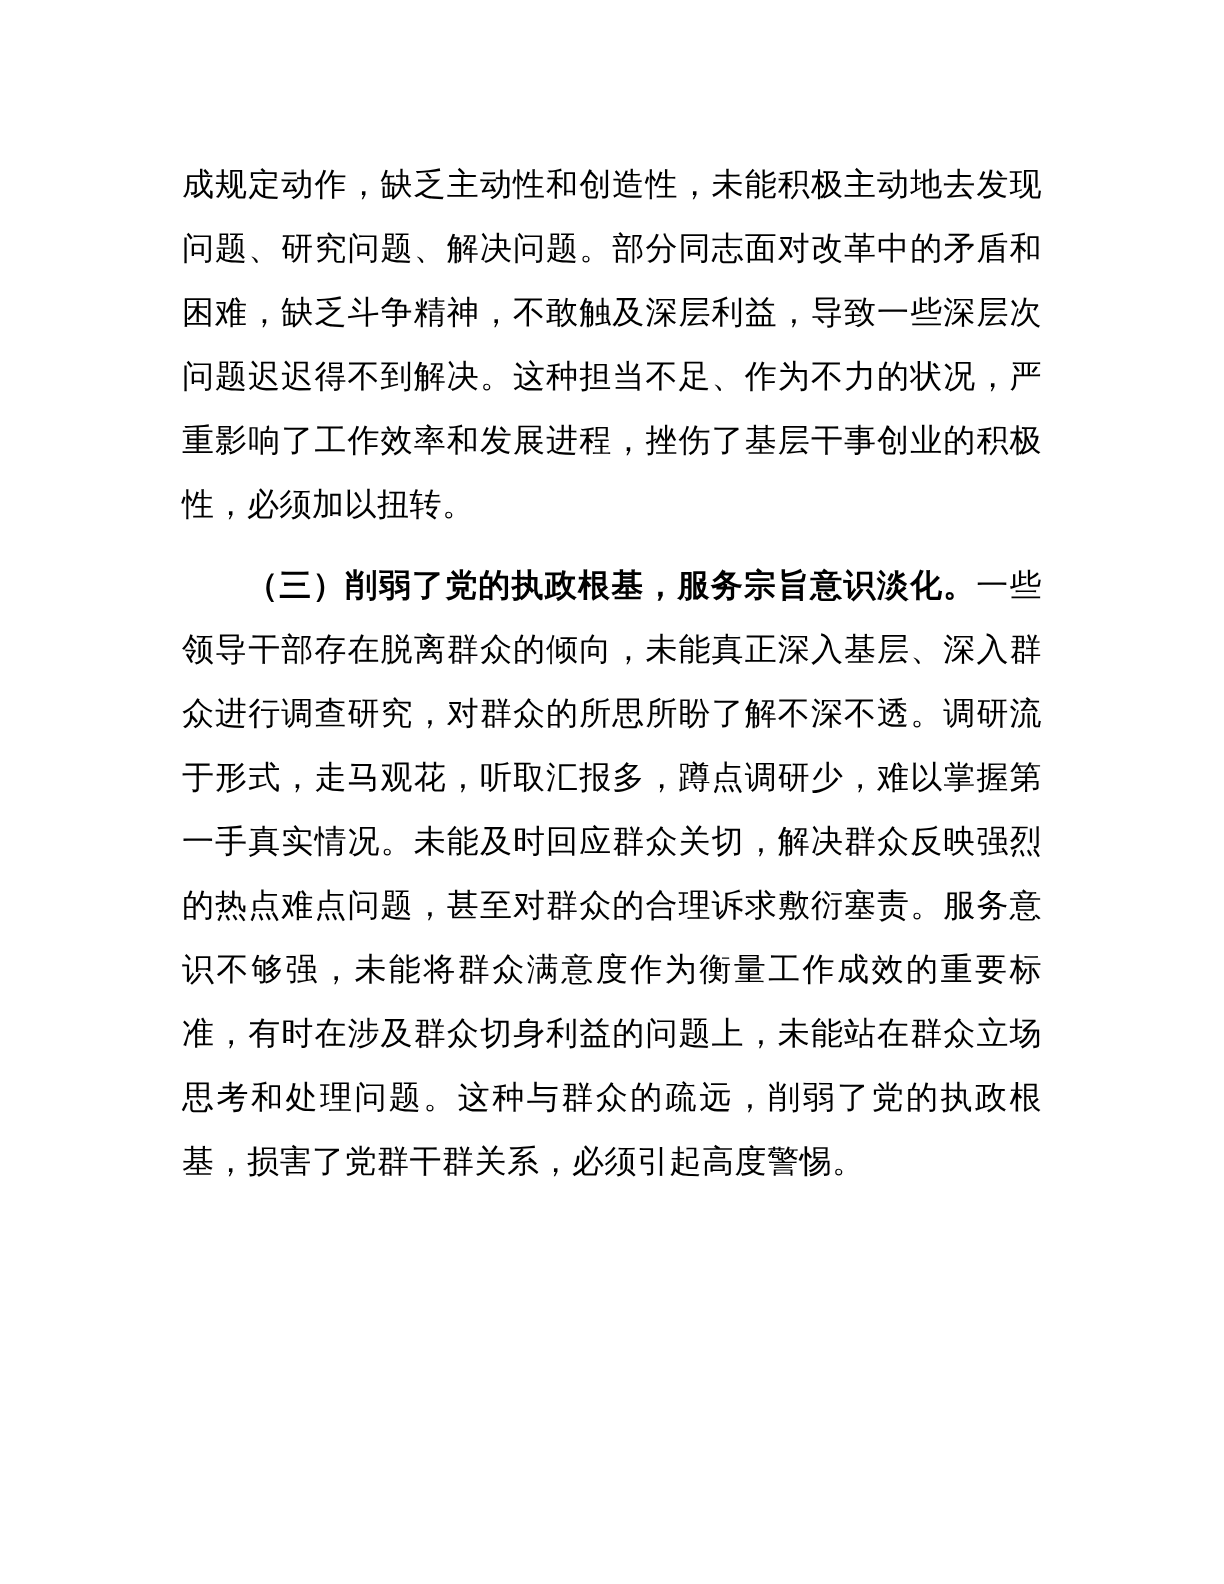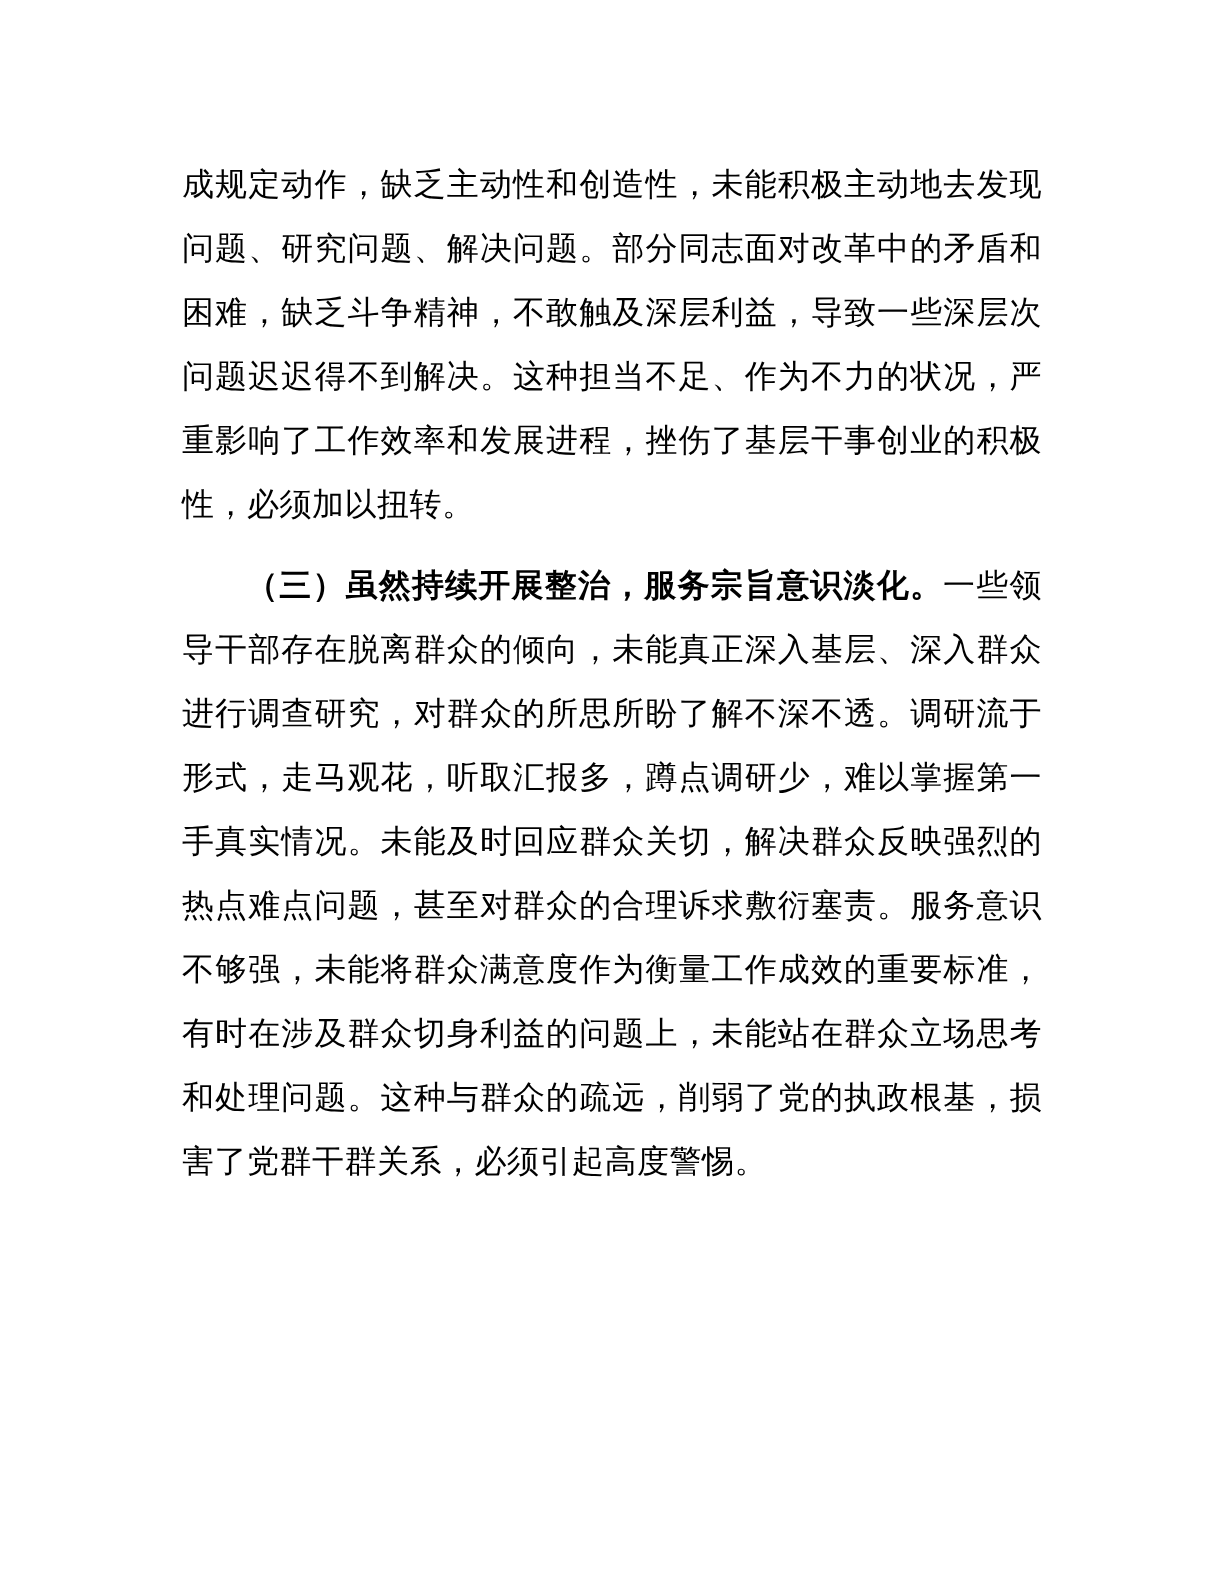--- a/index.html
+++ b/index.html
@@ -42,15 +42,15 @@
     font-weight: bold;
     font-family: "Liberation Sans", "DejaVu Sans", sans-serif;
   }
 </style>
 </head>
 <body>
 
 <div class="page">
   <div class="text-body">
       <p class="para"><span class="run-regular">成规定动作，缺乏主动性和创造性，未能积极主动地去发现问题、研究问题、解决问题。部分同志面对改革中的矛盾和困难，缺乏斗争精神，不敢触及深层利益，导致一些深层次问题迟迟得不到解决。这种担当不足、作为不力的状况，严重影响了工作效率和发展进程，挫伤了基层干事创业的积极性，必须加以扭转。</span></p>
-      <p class="para indent"><span class="run-bold">（三）虽然持续开展整治，服务宗旨意识淡化。</span><span class="run-regular">一些领导干部存在脱离群众的倾向，未能真正深入基层、深入群众进行调查研究，对群众的所思所盼了解不深不透。调研流于形式，走马观花，听取汇报多，蹲点调研少，难以掌握第一手真实情况。未能及时回应群众关切，解决群众反映强烈的热点难点问题，甚至对群众的合理诉求敷衍塞责。服务意识不够强，未能将群众满意度作为衡量工作成效的重要标准，有时在涉及群众切身利益的问题上，未能站在群众立场思考和处理问题。这种与群众的疏远，削弱了党的执政根基，损害了党群干群关系，必须引起高度警惕。</span></p>
+      <p class="para indent"><span class="run-bold">（三）削弱了党的执政根基，服务宗旨意识淡化。</span><span class="run-regular">一些领导干部存在脱离群众的倾向，未能真正深入基层、深入群众进行调查研究，对群众的所思所盼了解不深不透。调研流于形式，走马观花，听取汇报多，蹲点调研少，难以掌握第一手真实情况。未能及时回应群众关切，解决群众反映强烈的热点难点问题，甚至对群众的合理诉求敷衍塞责。服务意识不够强，未能将群众满意度作为衡量工作成效的重要标准，有时在涉及群众切身利益的问题上，未能站在群众立场思考和处理问题。这种与群众的疏远，削弱了党的执政根基，损害了党群干群关系，必须引起高度警惕。</span></p>
     </div>
 </div>
 
 </body></html>

